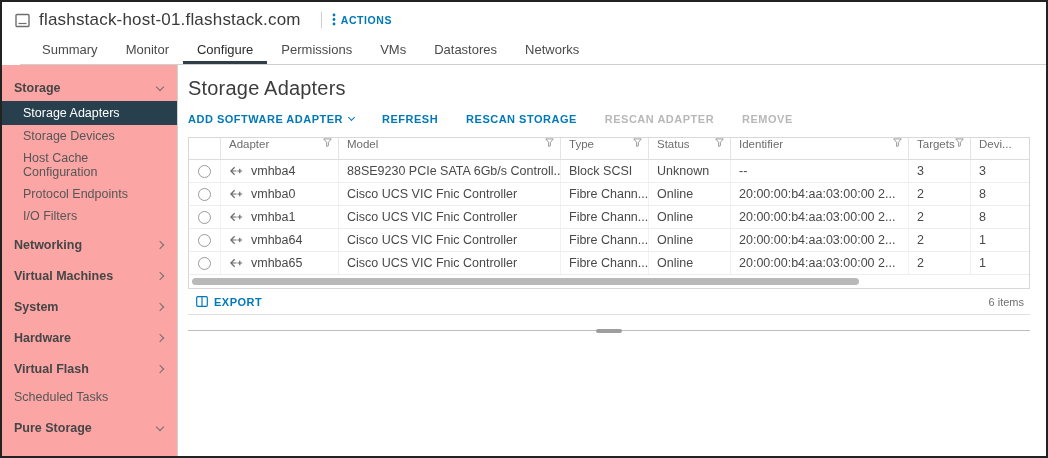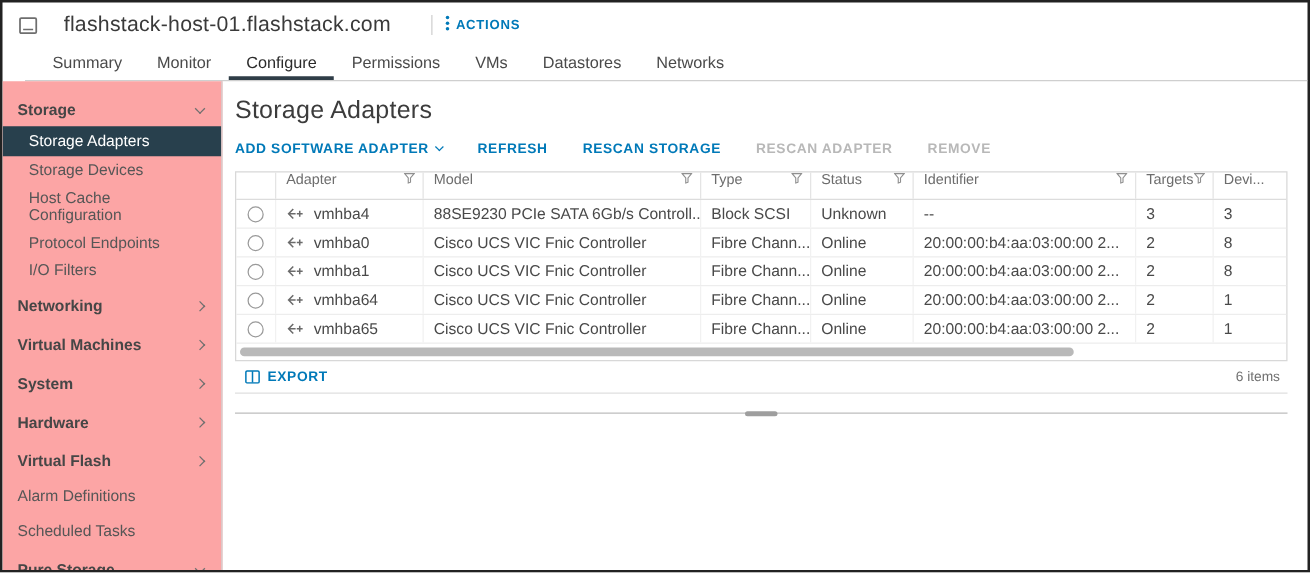--- a/index.html
+++ b/index.html
@@ -9,21 +9,21 @@
     border: 2px solid #222;
     background: #fff;
     font-family: "Liberation Sans", sans-serif;
     overflow: hidden;
     position: relative;
   }
 
   
   .titlebar { height: 36px; display: flex; align-items: center; padding-left: 12px; gap: 8px; }
   .host-icon { display: flex; align-items: center; }
-  .host-title { font-size: 17px; font-weight: 400; color: #3a3a3a; margin: 12px; letter-spacing: .2px; }
+  .host-title { font-size: 17px; font-weight: 400; color: #3a3a3a; margin: 0; letter-spacing: .2px; }
   .vdiv { width: 1px; height: 16px; background: #cfcfcf; margin: 0 2px 0 12px; }
   .actions-btn { display: flex; align-items: center; gap: 5px; background: none; border: none;
     color: #0079b8; font-size: 10.5px; font-weight: 700; letter-spacing: .6px;
     cursor: pointer; font-family: inherit; padding: 0; }
 
   
   .tabs { display: flex; align-items: stretch; height: 27px; border-bottom: 1px solid #cfcfcf; padding-left: 8px; margin-left: 18px; }
   .tab { padding: 0 14px; font-size: 13px; color: #4a4a4a; display: flex; align-items: center;
     cursor: pointer; border-bottom: 3px solid transparent; }
   .tab.active { color: #2b2b2b; border-bottom-color: #2f3d47; }
@@ -154,21 +154,20 @@
       </div>
       <div class="nav-header sect">
         <span>Hardware</span>
         <span class="chev right"></span>
       </div>
       <div class="nav-header sect">
         <span>Virtual Flash</span>
         <span class="chev right"></span>
       </div>
 
-      <div class="nav-plain">Alarm Definitions</div>
       <div class="nav-plain">Scheduled Tasks</div>
 
       <div class="nav-header sect">
         <span>Pure Storage</span>
         <span class="chev down"></span>
       </div>
 
     </aside>
 
     <main class="content">

